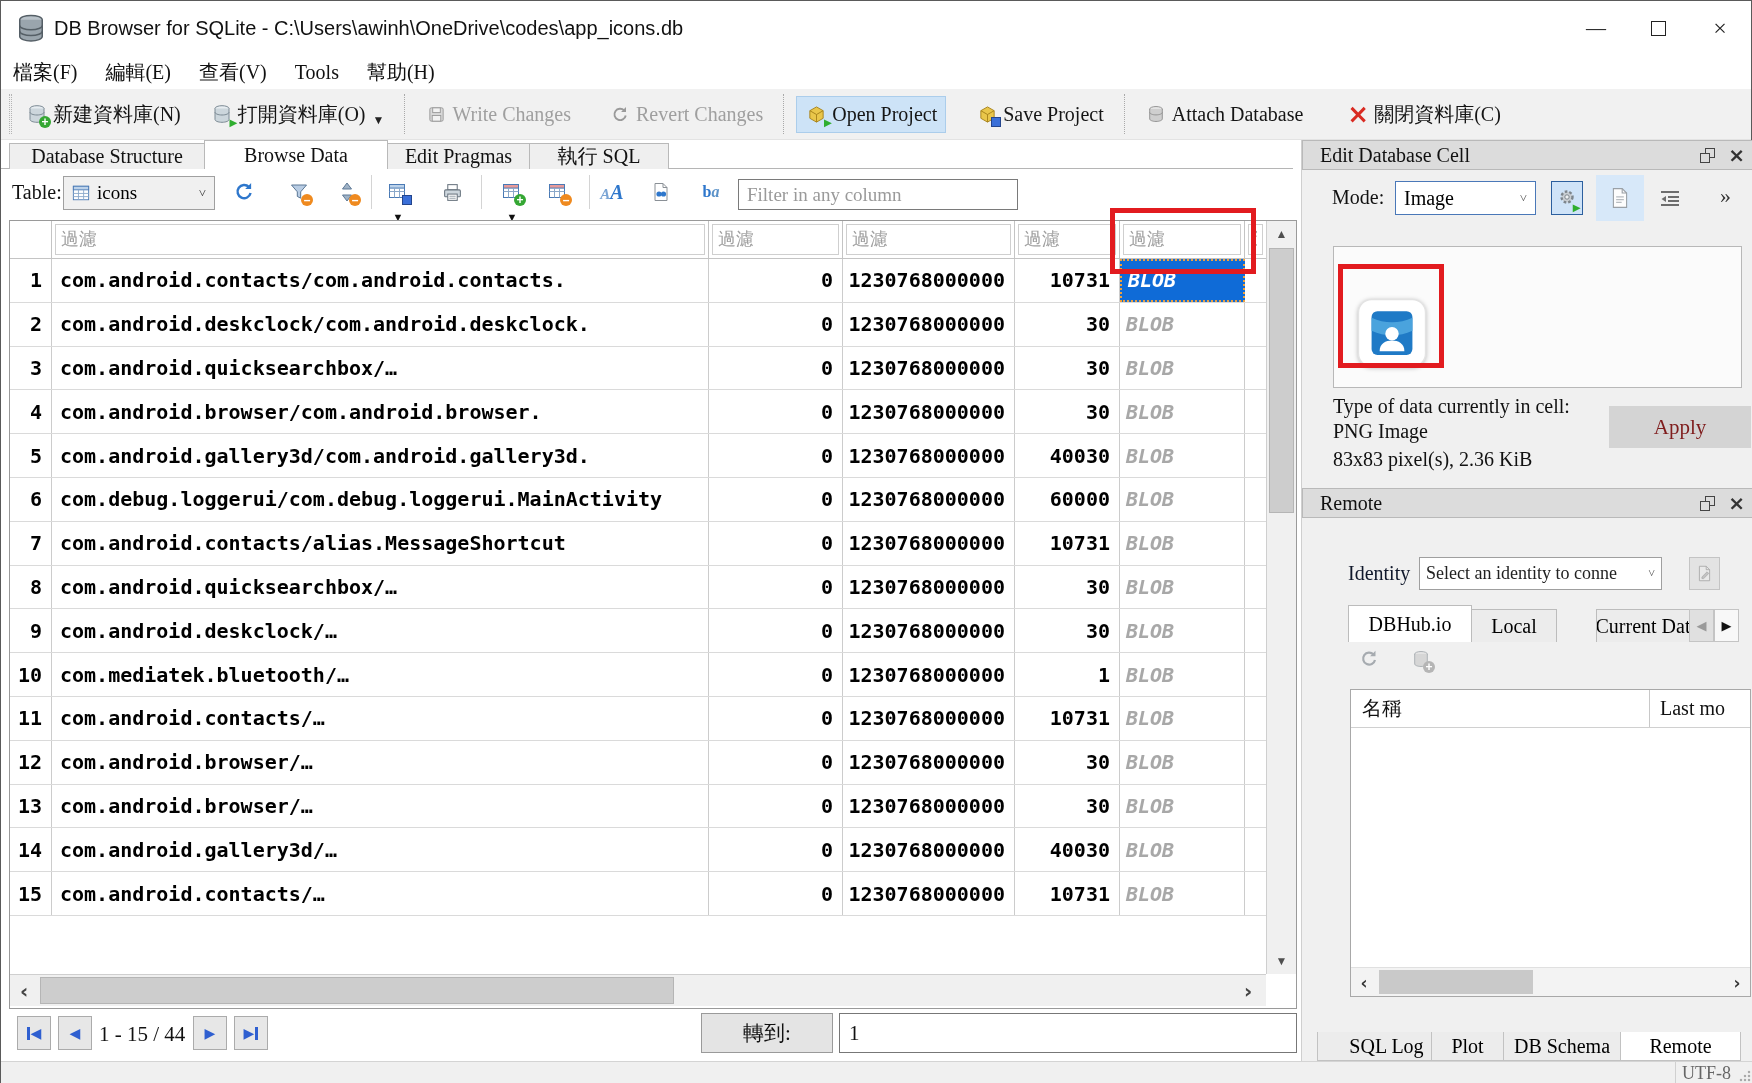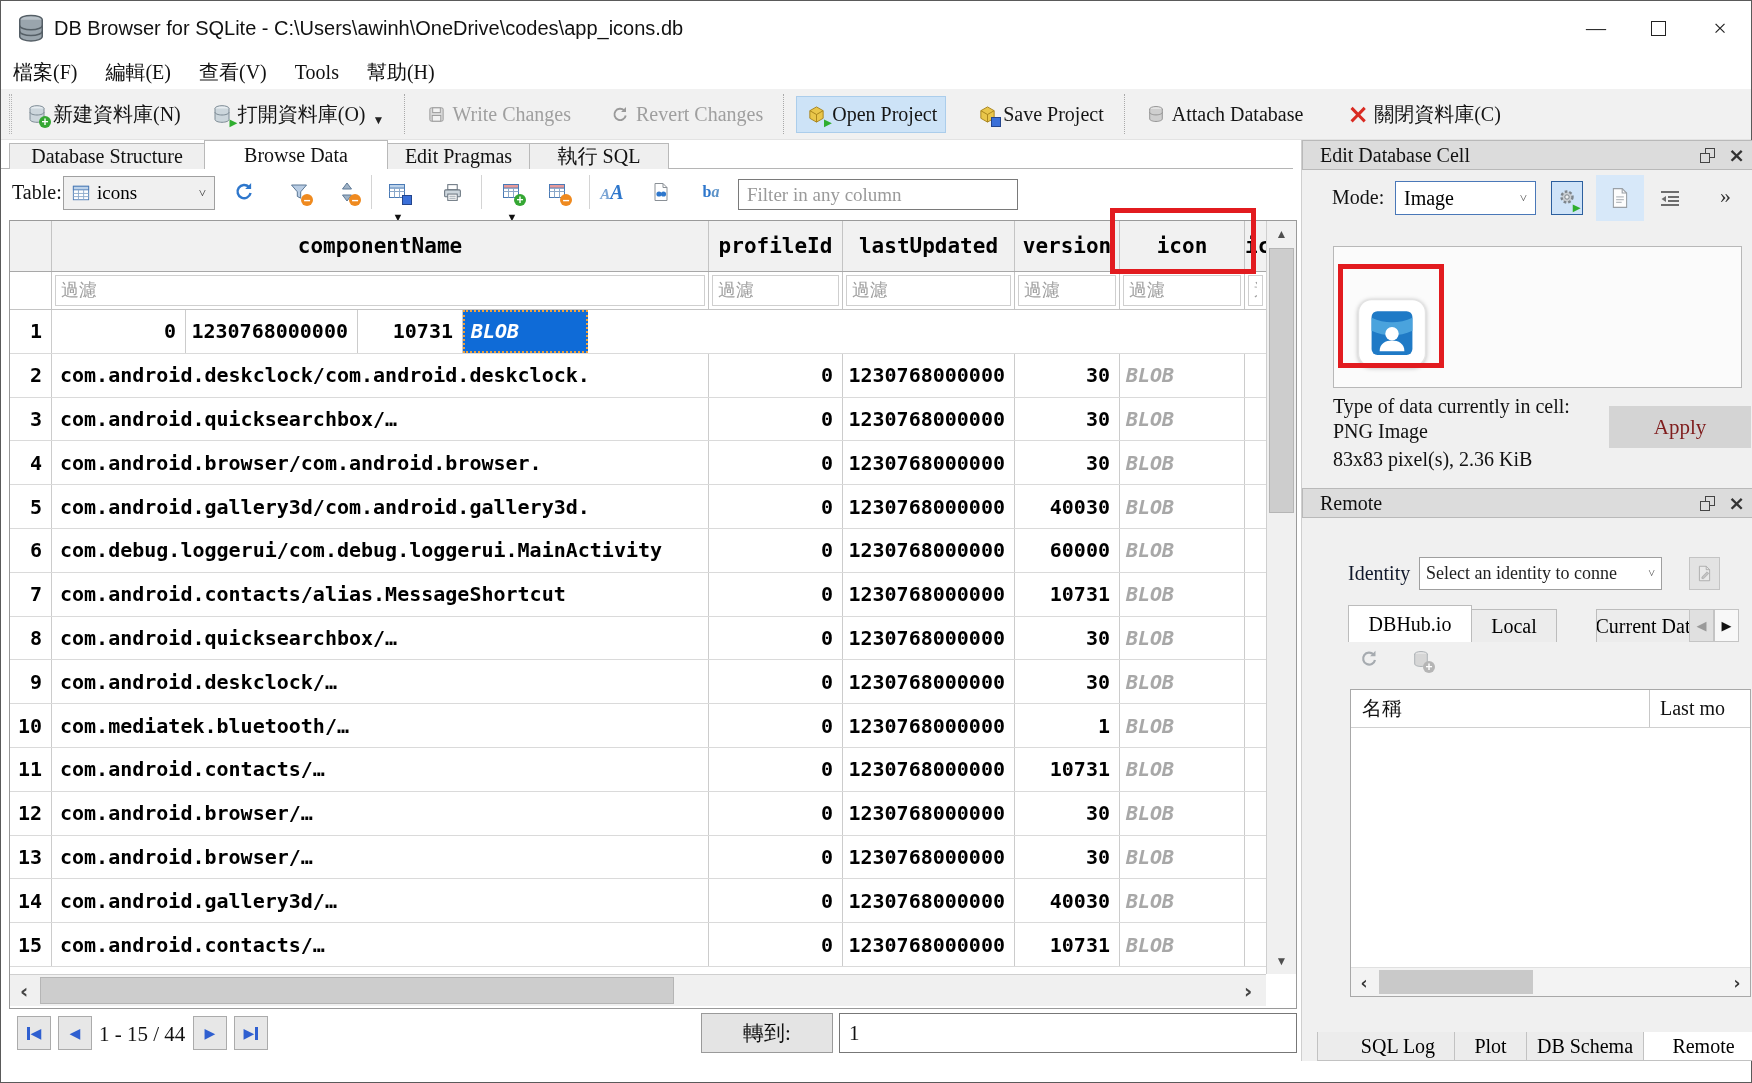--- a/index.html
+++ b/index.html
@@ -376,43 +376,35 @@
             <circle cx="12.5" cy="12" r="2.6" fill="#2e77cc"></circle>
           </svg>
       </div>
       <div class="cbtn" style="left:695px;">
         <span style="font:bold 16px 'Liberation Serif',serif;color:#2e77cc;">b<i style="color:#5d93c9;">a</i></span>
       </div>
       <input class="filterinput" type="text" placeholder="Filter in any column" style="">
     </div>
 
     <div class="gridframe">
-      <div class="ghead">
-        <div class="c-num"></div>
-        <div class="c-name">componentName</div>
-        <div class="c-pid">profileId</div>
-        <div class="c-upd">lastUpdated</div>
-        <div class="c-ver">version</div>
-        <div class="c-icon">icon</div>
-        <div class="c-part" style="border-right:none;">ic</div>
-      </div>
       <div class="frow">
         <div class="c-num"></div>
         <div class="c-name"><input placeholder="過濾" style=""></div>
         <div class="c-pid"><input placeholder="過濾" style=""></div>
         <div class="c-upd"><input placeholder="過濾" style=""></div>
         <div class="c-ver"><input placeholder="過濾" style=""></div>
         <div class="c-icon"><input placeholder="過濾" style=""></div>
         <div class="c-part" style="border-right:none;"><input placeholder="過濾" style=""></div>
       </div>
 
       <div class="rows">
 
           <div class="trow">
             <div class="cell-num c-num">1</div>
+            <div class="cell-name c-name">com.android.contacts/com.android.contacts.</div>
             <div class="cell-pid c-pid">0</div>
             <div class="cell-upd c-upd">1230768000000</div>
             <div class="cell-ver c-ver">10731</div>
             <div class="cell-icon c-icon selected">BLOB</div>
             <div class="c-part" style="border-right:none;"></div>
           </div>
 
           <div class="trow">
             <div class="cell-num c-num">2</div>
             <div class="cell-name c-name">com.android.deskclock/com.android.deskclock.</div>
@@ -710,21 +702,25 @@
         <div class="hc2">Last mo</div>
       </div>
       <div class="remhscroll">
         <div class="arr" style="left:0;">‹</div>
         <div class="remthumb"></div>
         <div class="arr" style="right:0;">›</div>
       </div>
     </div>
 
     <div class="bottabs">
-      <div class="btab" style="width:138px;padding-left:24px;">SQL Log</div>
+      <div class="btab" style="width:115px;padding-left:24px;">SQL Log</div>
       <div class="btab" style="width:73px;">Plot</div>
       <div class="btab" style="width:118px;">DB Schema</div>
       <div class="btab active" style="width:121px;">Remote</div>
     </div>
   </div>
 
+  <div class="statusbar">
+    <div class="enc">UTF-8</div>
+    <div class="gripdots"></div>
+  </div>
 
 </div>
 
 </body></html>

